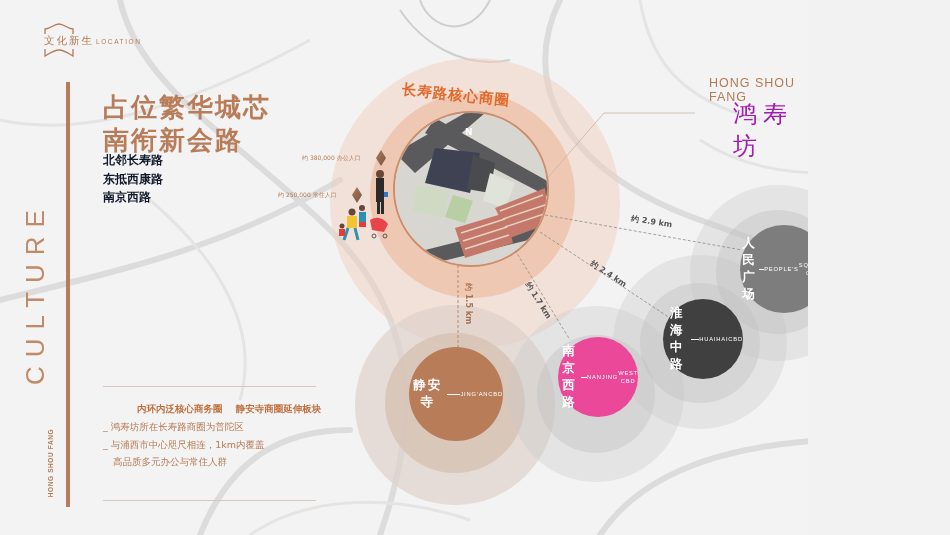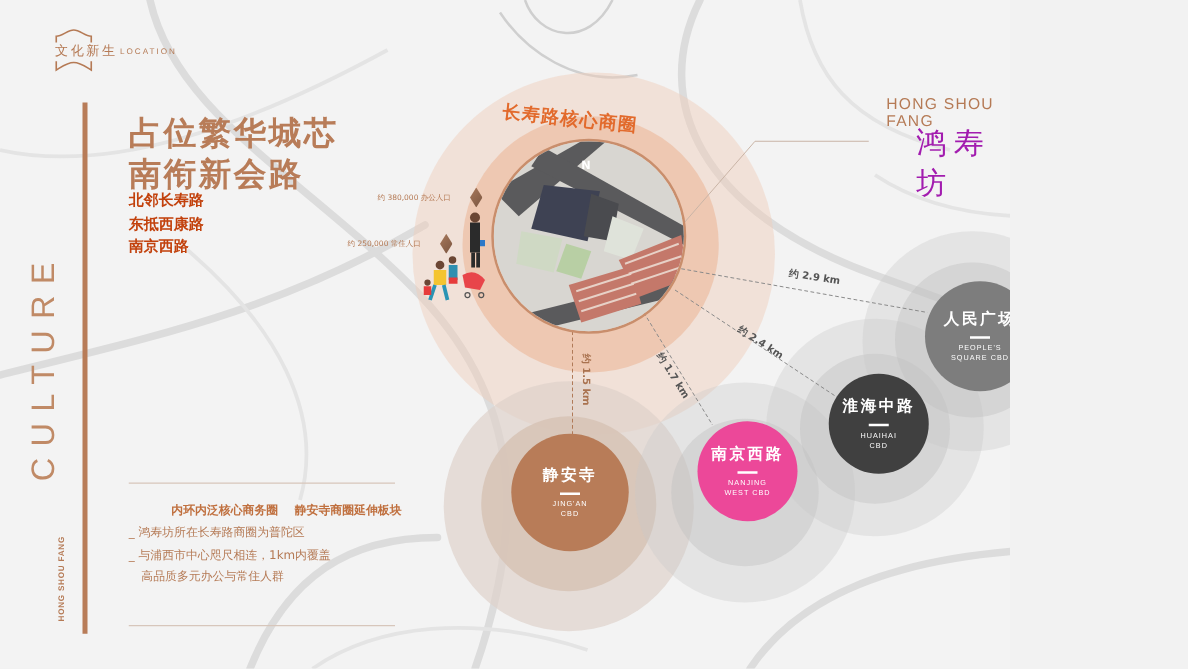--- a/index.html
+++ b/index.html
@@ -14,40 +14,40 @@
   .badge-cn { position:relative; left:2px; top:2px; font-size:10.5px; color:#b57a55; letter-spacing:2px; }
   .badge-en { position:relative; left:4px; top:3px; font-size:6.5px; color:#b57a55; letter-spacing:1.6px; font-family:"Liberation Sans", sans-serif; }
 
   .v-bar { position:absolute; left:66px; top:82px; width:4px; height:425px; background:#b87c58; }
   .culture { position:absolute; left:15px; top:198px; width:40px; height:190px; }
   .culture span { position:absolute; left:50%; top:50%; transform:translate(-50%,-50%) rotate(-90deg); font-size:26px; color:#c08a66; letter-spacing:9px; font-family:"Liberation Sans", sans-serif; white-space:nowrap; font-weight:300; }
   .hsf-vert { position:absolute; left:43px; top:415px; width:14px; height:95px; }
   .hsf-vert span { position:absolute; left:50%; top:50%; transform:translate(-50%,-50%) rotate(-90deg); font-size:6.5px; color:#b57a55; font-weight:bold; white-space:nowrap; letter-spacing:0.6px; font-family:"Liberation Sans", sans-serif; }
 
   .title { position:absolute; left:103px; top:91px; font-size:26px; font-weight:bold; color:#b87c58; line-height:33px; letter-spacing:2px; }
-  .roads { position:absolute; left:103px; top:151px; font-size:12px; font-weight:bold; color:#c2410c; line-height:18.5px; }
+  .roads { position:absolute; left:103px; top:151px; font-size:12px; font-weight:bold; color:#0f172a; line-height:18.5px; }
 
   .pop { position:absolute; font-size:6px; color:#b57a55; white-space:nowrap; }
   .diamond { position:absolute; width:10px; height:16px; background:linear-gradient(135deg,#a8795c,#7a5540); clip-path:polygon(50% 0,100% 50%,50% 100%,0 50%); }
 
   .divider { position:absolute; left:103px; width:213px; height:1px; background:#d7c6bb; }
   .desc { position:absolute; left:103px; top:400px; width:230px; font-size:9.5px; color:#b57a55; line-height:17.8px; }
   .desc .head { font-weight:bold; color:#c0703f;padding-left:34px; }
   .desc .ind { padding-left:10px; }
 
   
   .ring { position:absolute; border-radius:50%; }
   .core-text { position:absolute; left:402px; top:80px; font-size:14.5px; font-weight:bold; color:#e26a2c; letter-spacing:1px; transform:rotate(6deg); transform-origin:left center; white-space:nowrap; }
 
   .aerial { position:absolute; left:393px; top:111px; width:156px; height:156px; border-radius:50%; overflow:hidden; border:2px solid #c98e6c; }
 
   .hsf-label { position:absolute; left:709px; top:76px; font-size:12.5px; color:#b57a55; letter-spacing:1px; font-family:"Liberation Sans", sans-serif; }
   .hsf-cn { position:absolute; left:733px; top:98px; font-size:24px; color:#a21caf; letter-spacing:6px; }
 
-  .cbd { position:absolute; border-radius:50%; display:flex; flex-direction:column; align-items:center; justify-content:center; color:#fff; text-align:center; }
+  .cbd { position:absolute; border-radius:50%; display:flex; flex-direction:row; align-items:center; justify-content:center; color:#fff; text-align:center; }
   .cbd .cn { font-size:12.5px; font-weight:bold; letter-spacing:2px; }
   .cbd .bar { width:16px; height:1.5px; background:#fff; margin:5px 0 4px; }
   .cbd .en { font-size:5.8px; letter-spacing:0.8px; line-height:8px; font-family:"Liberation Sans", sans-serif; }
 
   .dist { position:absolute; font-size:8px; color:#555; white-space:nowrap; font-weight:bold; }
   .dist.tan { color:#a9724f; }
 </style>
 </head>
 <body>
 

